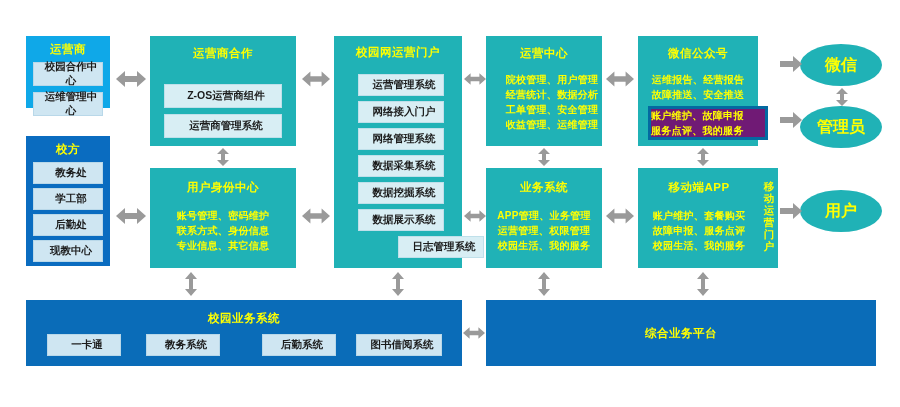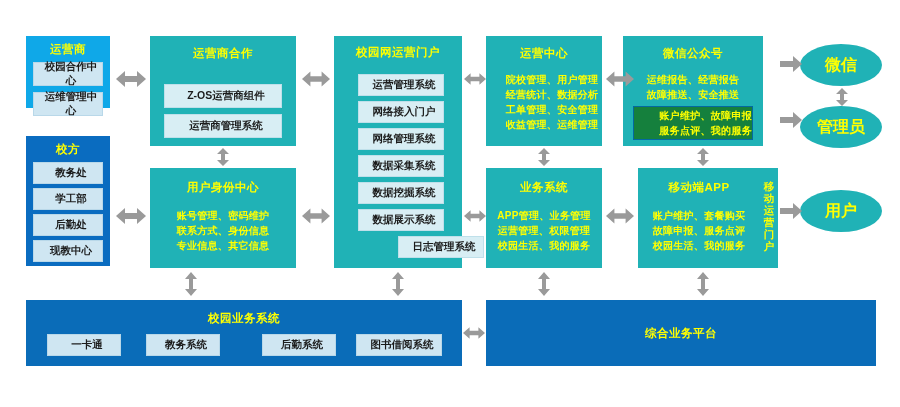--- a/index.html
+++ b/index.html
@@ -64,26 +64,26 @@
     font-size: 10px;
     line-height: 15px;
     text-align: center;
     letter-spacing: 0.3px;
   }
   .lines div {
     white-space: nowrap;
   }
   .inner-outline {
     position: absolute;
-    border: 1px solid #0369a1;
-    background: #15803d;
+    border: 3px solid #0369a1;
+    background: #701a75;
     box-sizing: border-box;
     display: flex;
     align-items: center;
-    justify-content: flex-end;
+    justify-content: flex-start;
   }
   .vtext {
     position: absolute;
     color: #ffff00;
     font-weight: bold;
     font-size: 10.5px;
     line-height: 12px;
     text-align: center;
     width: 14px;
     letter-spacing: 0;
@@ -163,21 +163,21 @@
 
   <div class="box teal" style="left:486px; top:168px; width:116px; height:100px;">
     <div class="title" style="position:absolute; left:0; right:0; top:12px;">业务系统</div>
     <div class="lines" style="position:absolute; left:0; right:0; top:40px;">
       <div>APP管理、业务管理</div>
       <div>运营管理、权限管理</div>
       <div>校园生活、我的服务</div>
     </div>
   </div>
 
-  <div class="box teal" style="left:623px; top:36px; width:140px; height:110px;">
+  <div class="box teal" style="left:638px; top:36px; width:120px; height:110px;">
     <div class="title" style="position:absolute; left:0; right:0; top:10px;">微信公众号</div>
     <div class="lines" style="position:absolute; left:0; right:0; top:36px;">
       <div>运维报告、经营报告</div>
       <div>故障推送、安全推送</div>
     </div>
     <div class="inner-outline" style="left:10px; top:70px; width:120px; height:34px;">
       <div class="lines">
         <div>账户维护、故障申报</div>
         <div>服务点评、我的服务</div>
       </div>

